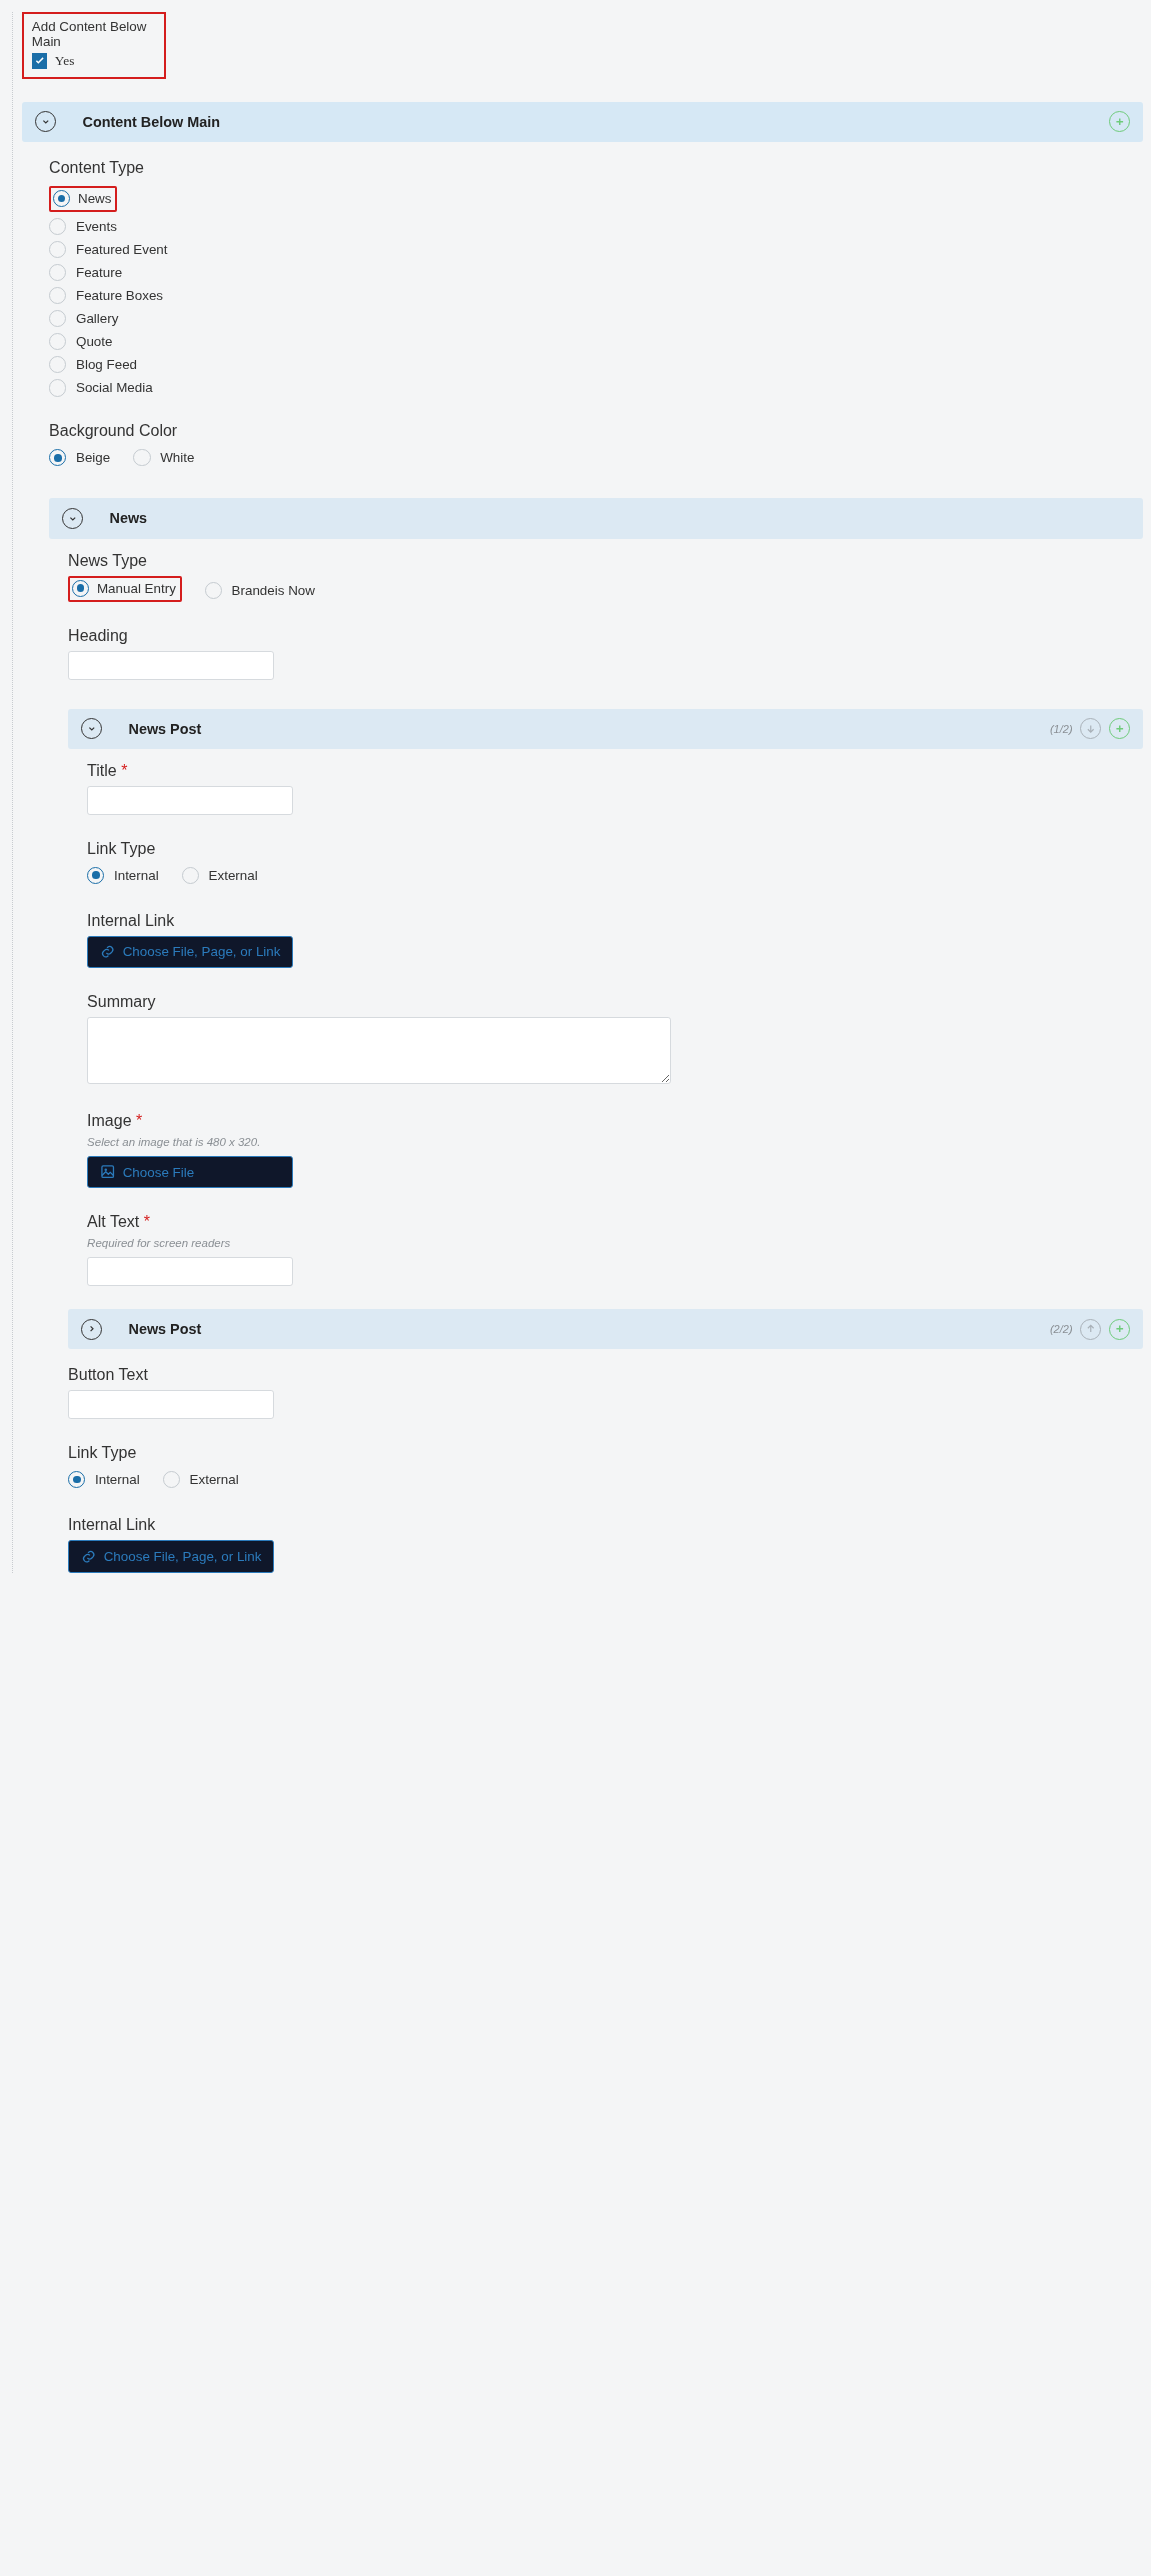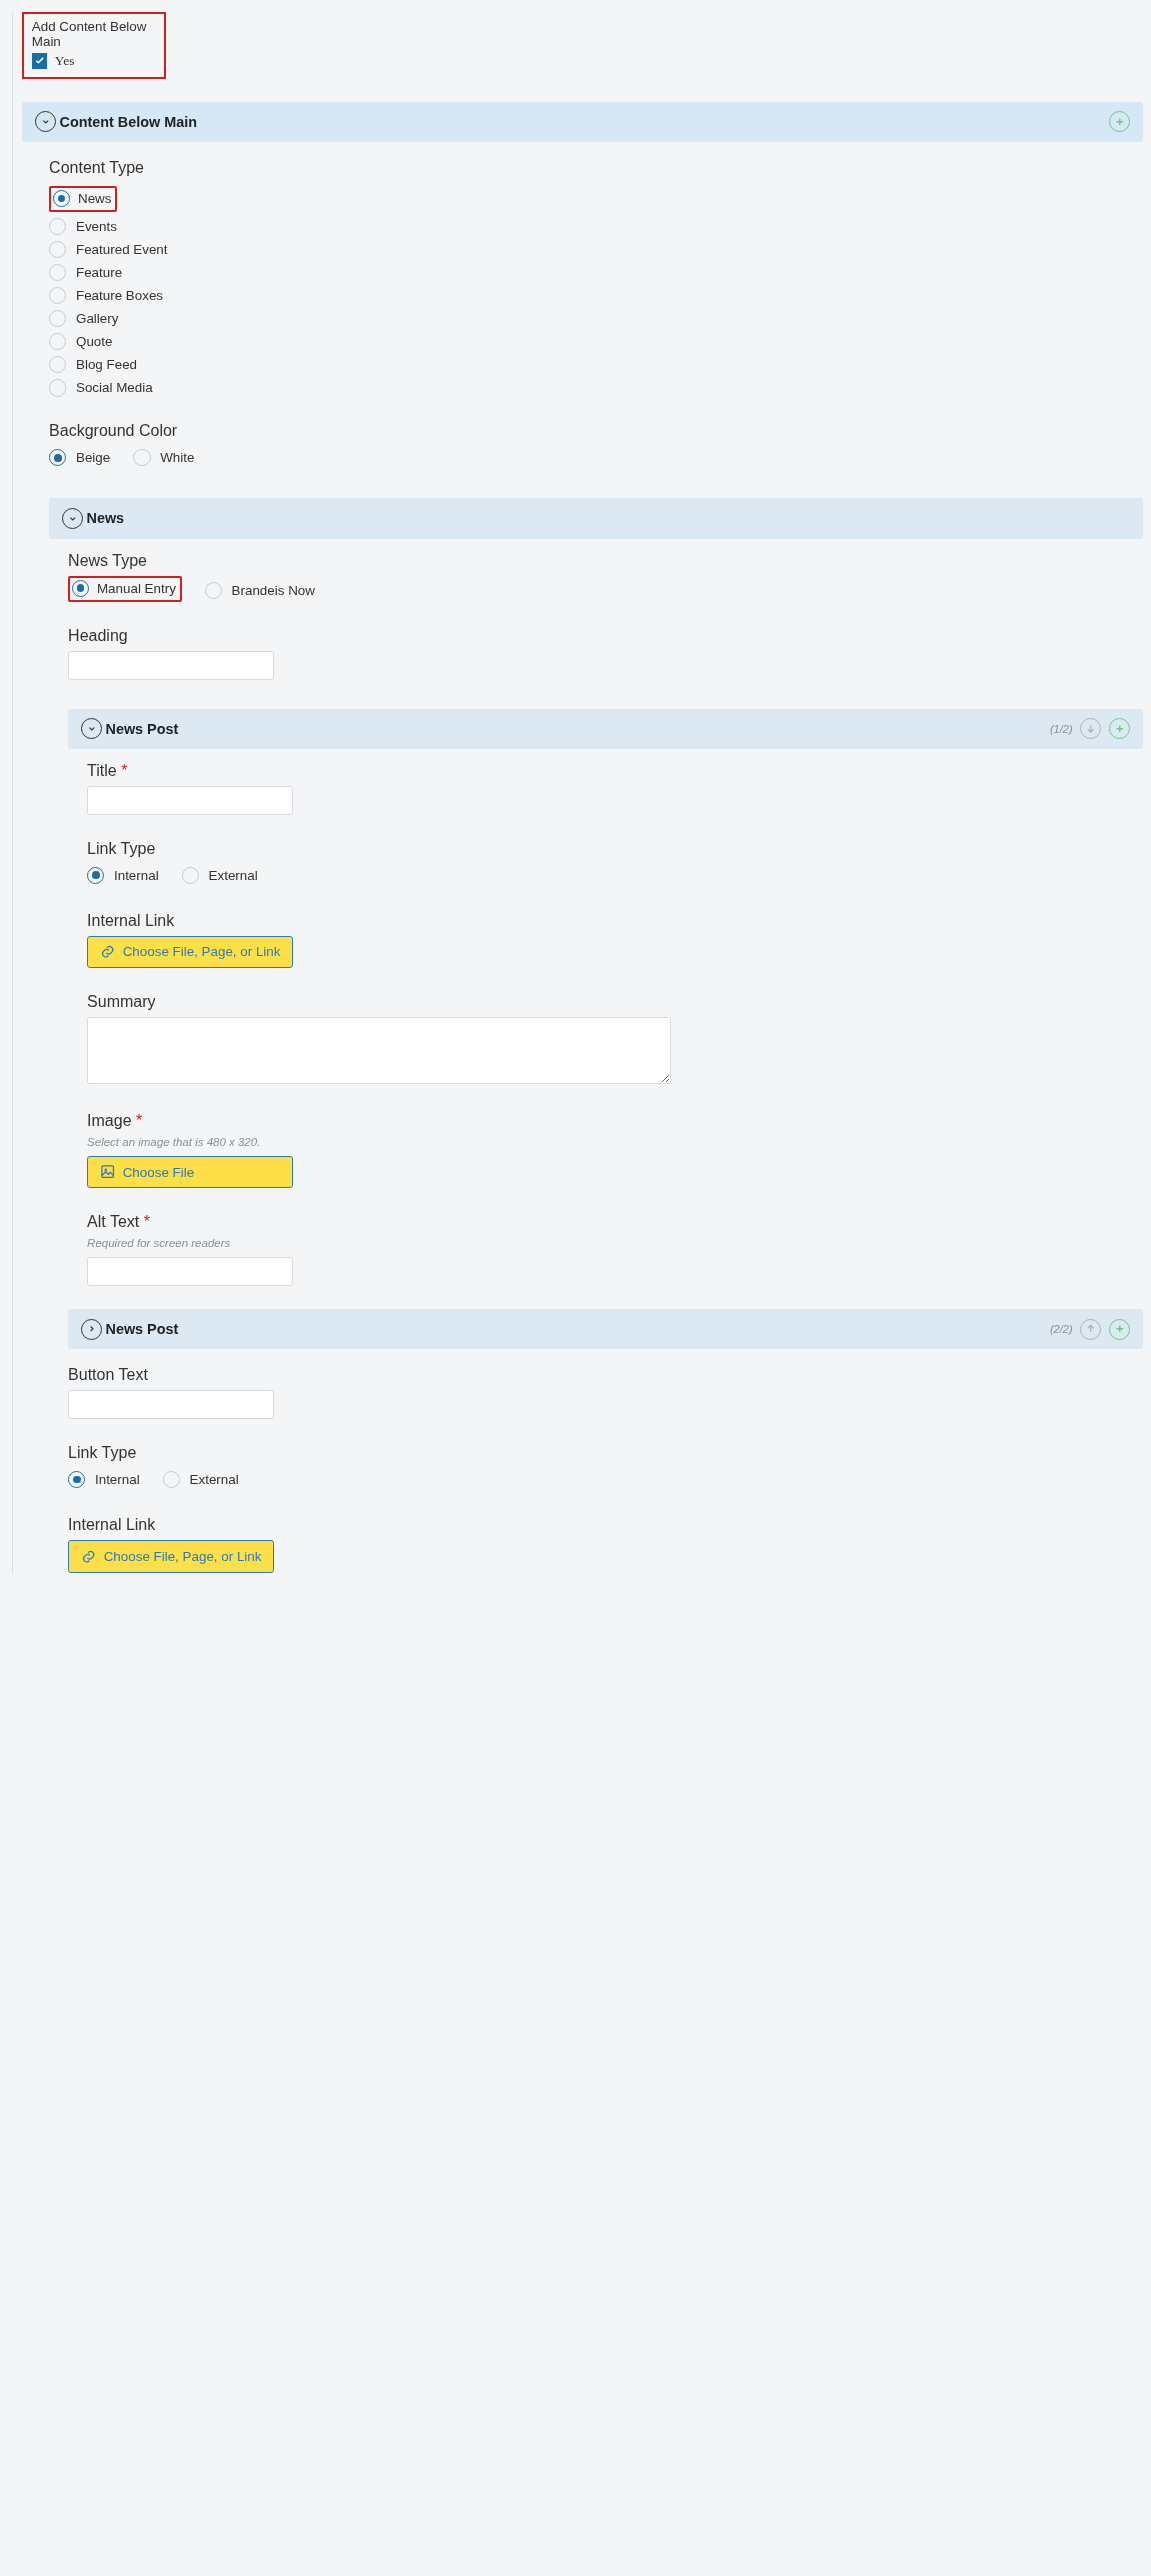--- a/index.html
+++ b/index.html
@@ -31,21 +31,21 @@
     width: 15.4px; height: 15.4px;
     background: #1a6ea8;
     display: inline-flex; align-items: center; justify-content: center;
     color: #fff;
   }
   .panel-header {
     background: #d6e8f5;
     padding: 9.6px 13.4px;
     display: flex;
     align-items: center;
-    gap: 3px;
+    gap: 26px;
     margin-top: 23px;
     border-radius: 2.9px;
   }
   .panel-header.subtle { background: #dce9f3; }
   .circle-btn {
     width: 21px; height: 21px;
     border: 1.9px solid #333;
     border-radius: 50%;
     display: inline-flex; align-items: center; justify-content: center;
     font-size: 11.5px;
@@ -86,21 +86,21 @@
     height: 67px;
     border: 1px solid #d6dade;
     border-radius: 2.9px;
     padding: 5.8px 7.7px;
     resize: both;
     background: #fff;
   }
   .chooser {
     border: 1px solid #2b7bbc;
     color: #2b7bbc;
-    background: #fde047;
+    background: #0f172a;
     padding: 7.7px 11.5px;
     display: inline-flex;
     align-items: center;
     gap: 7.7px;
     border-radius: 2.9px;
     width: 206px;
     font-size: 13.4px;
     cursor: pointer;
   }
   svg.ico { flex-shrink: 0; }

